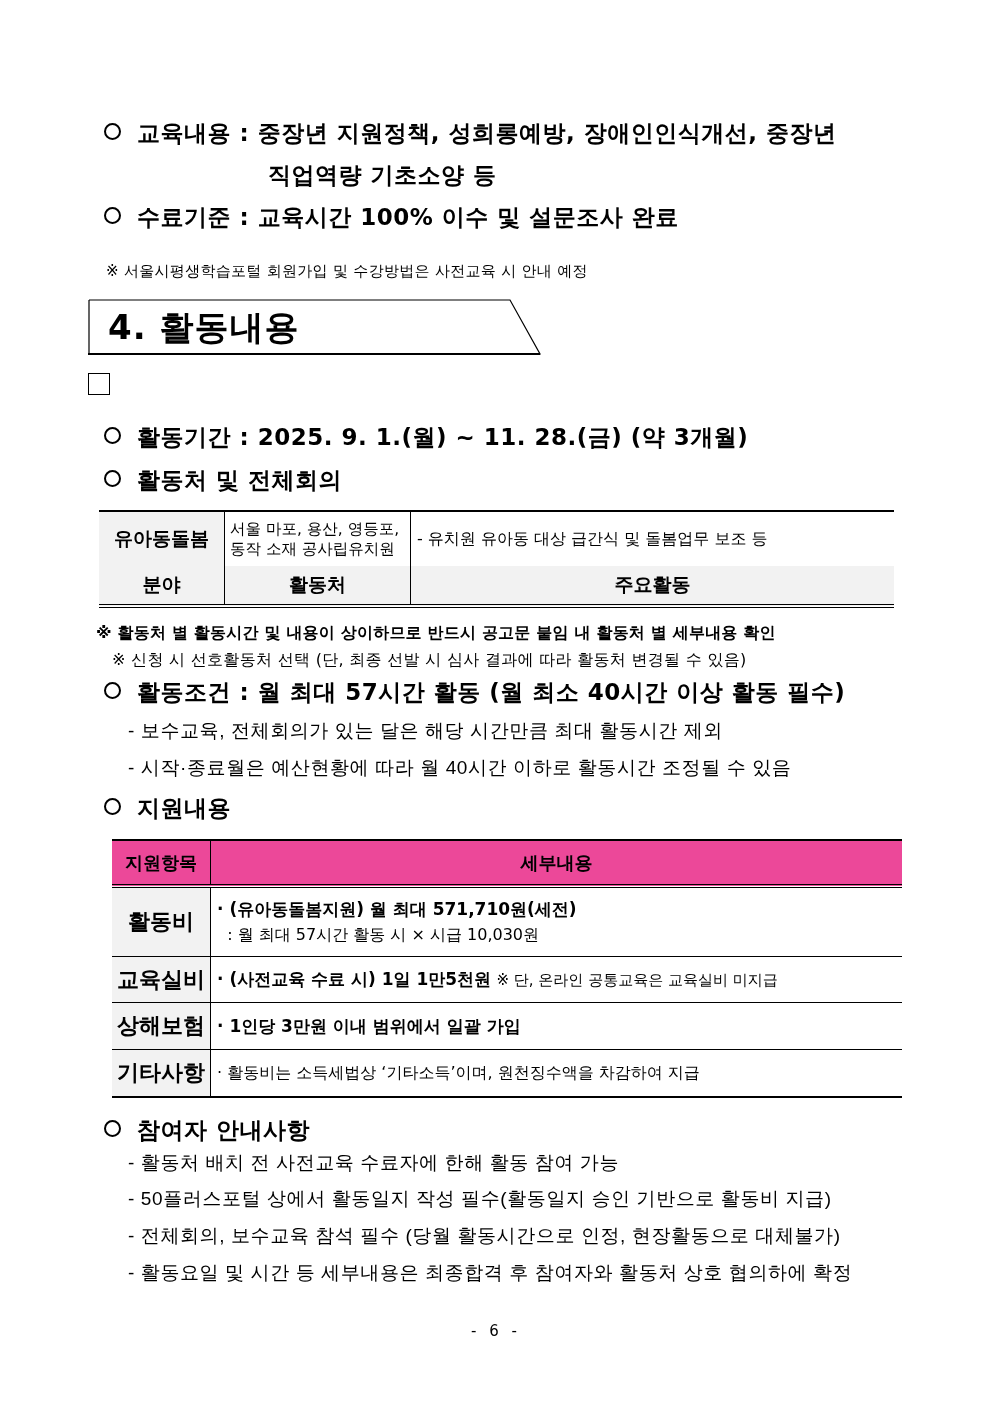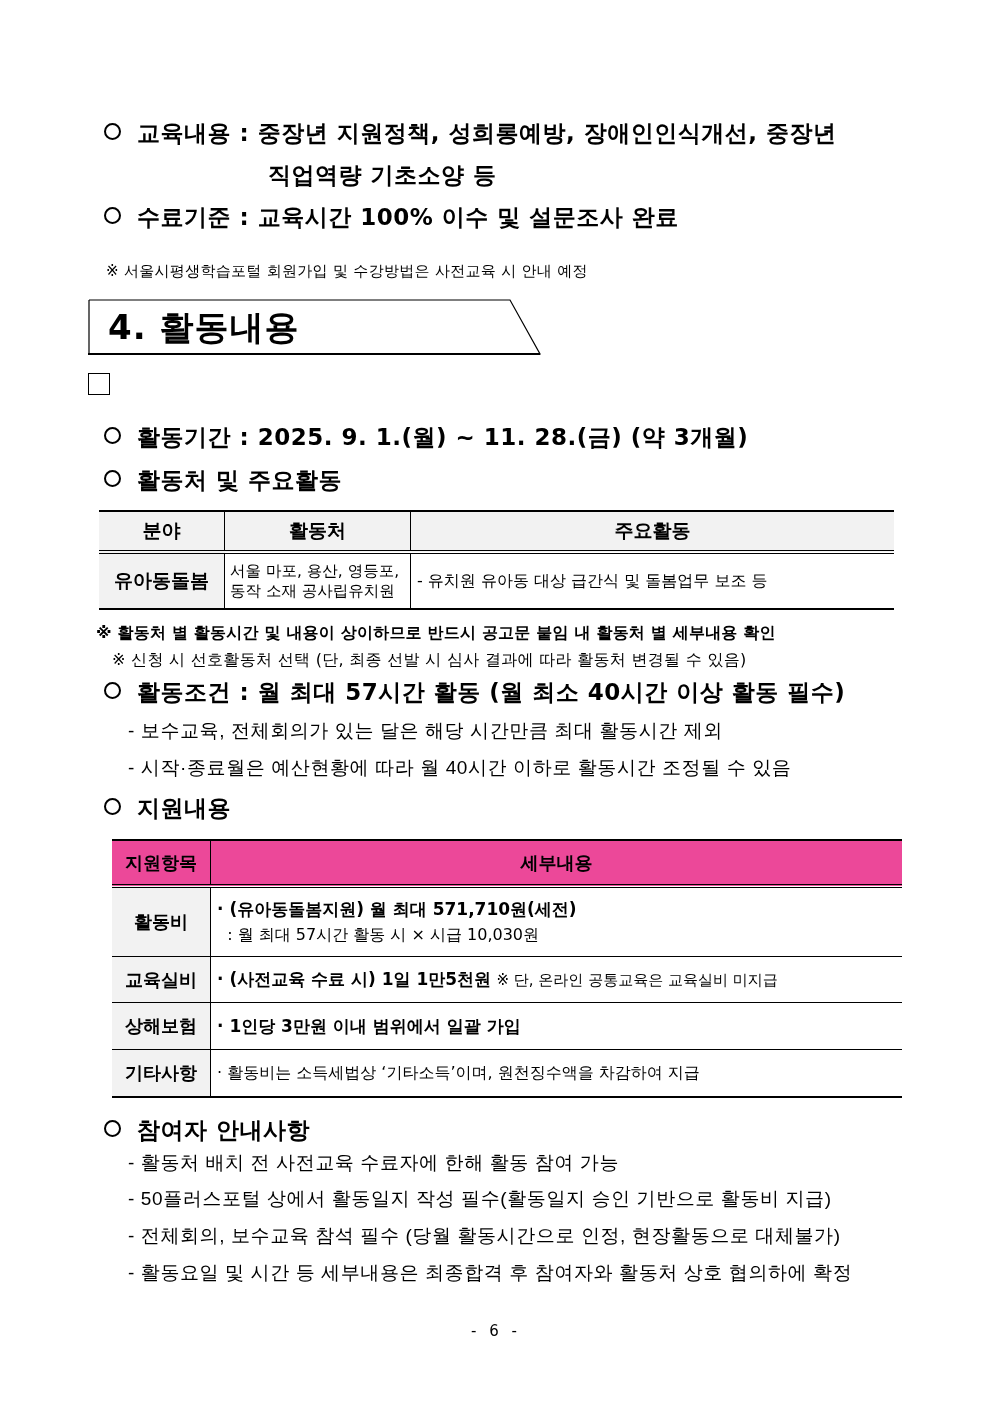--- a/index.html
+++ b/index.html
@@ -21,21 +21,21 @@
   td, th { padding:0; }
   .t1 { left:99px; top:510px; width:795px; border-top:2px solid #000; border-bottom:2px solid #000; }
   .t1 th { background:#f2f2f2; height:38px; font-size:19px; font-weight:bold; border-bottom:4px double #000; }
   .t1 td { height:54px; font-size:16px; }
   .vr { border-left:1px solid #000; }
   .cat { background:#f2f2f2; font-weight:bold; font-size:19px !important; text-align:center; }
   .t2 { left:112px; top:839px; width:790px; border-top:2px solid #000; border-bottom:2px solid #000; }
   .t2 th { background:#ec4899; height:43px; font-size:18px; font-weight:bold; border-bottom:4px double #000; }
   .t2 td { font-size:17px; border-bottom:1px solid #000; }
   .t2 tr:last-child td { border-bottom:none; }
-  .t2 td.item { width:98px; text-align:center; font-weight:bold; font-size:18px; background:#f2f2f2; }
+  .t2 td.item { width:98px; text-align:center; font-weight:bold; font-size:22px; background:#f2f2f2; }
   .t2 td.detail { padding-left:6px;margin-left:8px; }
   .small { font-size:15px; font-weight:normal; }
   .page-num { position:absolute; left:0; width:992px; top:1322px; text-align:center; font-size:15px; letter-spacing:4px; }
 </style>
 </head>
 <body>
 
 <div class="abs b1" style="left:104px; top:118px;">
   <span class="bullet"></span><span>교육내용</span> : <span>중장년 지원정책, 성희롱예방, 장애인인식개선, 중장년</span>
 </div>
@@ -56,37 +56,37 @@
 </div>
 
 <div class="abs" style="left:88px; top:369px; font-size:28px; font-weight:bold; letter-spacing:1px;">
   <span class="sq"></span>
 </div>
 
 <div class="abs b1" style="left:104px; top:422px;">
   <span class="bullet"></span><span>활동기간</span> : <span>2025. 9. 1.(월) ~ 11. 28.(금) (약 3개월)</span>
 </div>
 <div class="abs b1" style="left:104px; top:465px;">
-  <span class="bullet"></span><span>활동처 및 주요활동</span>
+  <span class="bullet"></span><span>활동처 및 전체회의</span>
 </div>
 
 <table class="t1">
   <tbody>
       <tr>
-    <th style="width:125px;">분야</th>
-    <th class="vr" style="width:185px;">활동처</th>
-    <th class="vr">주요활동</th>
-  </tr>
-  <tr>
     <td class="cat">유아동돌봄</td>
     <td class="vr" style="padding-left:5px; font-size:15.5px; line-height:20px;">
       <div>서울 마포, 용산, 영등포,</div>
       <div>동작 소재 공사립유치원</div>
     </td>
     <td class="vr" style="padding-left:6px;">- 유치원 유아동 대상 급간식 및 돌봄업무 보조 등</td>
+  </tr>
+  <tr>
+    <th style="width:125px;">분야</th>
+    <th class="vr" style="width:185px;">활동처</th>
+    <th class="vr">주요활동</th>
   </tr>
 </tbody>
   </table>
 
 <div class="abs noteb" style="left:96px; top:623px;">※ 활동처 별 활동시간 및 내용이 상이하므로 반드시 공고문 붙임 내 활동처 별 세부내용 확인</div>
 <div class="abs note" style="left:96px; top:650px; font-size:16px;margin-left:16px;">※ 신청 시 선호활동처 선택 (단, 최종 선발 시 심사 결과에 따라 활동처 변경될 수 있음)</div>
 
 <div class="abs b1" style="left:104px; top:677px;">
   <span class="bullet"></span><span>활동조건</span> : <span>월 최대 57시간 활동 (월 최소 40시간 이상 활동 필수)</span>
 </div>

